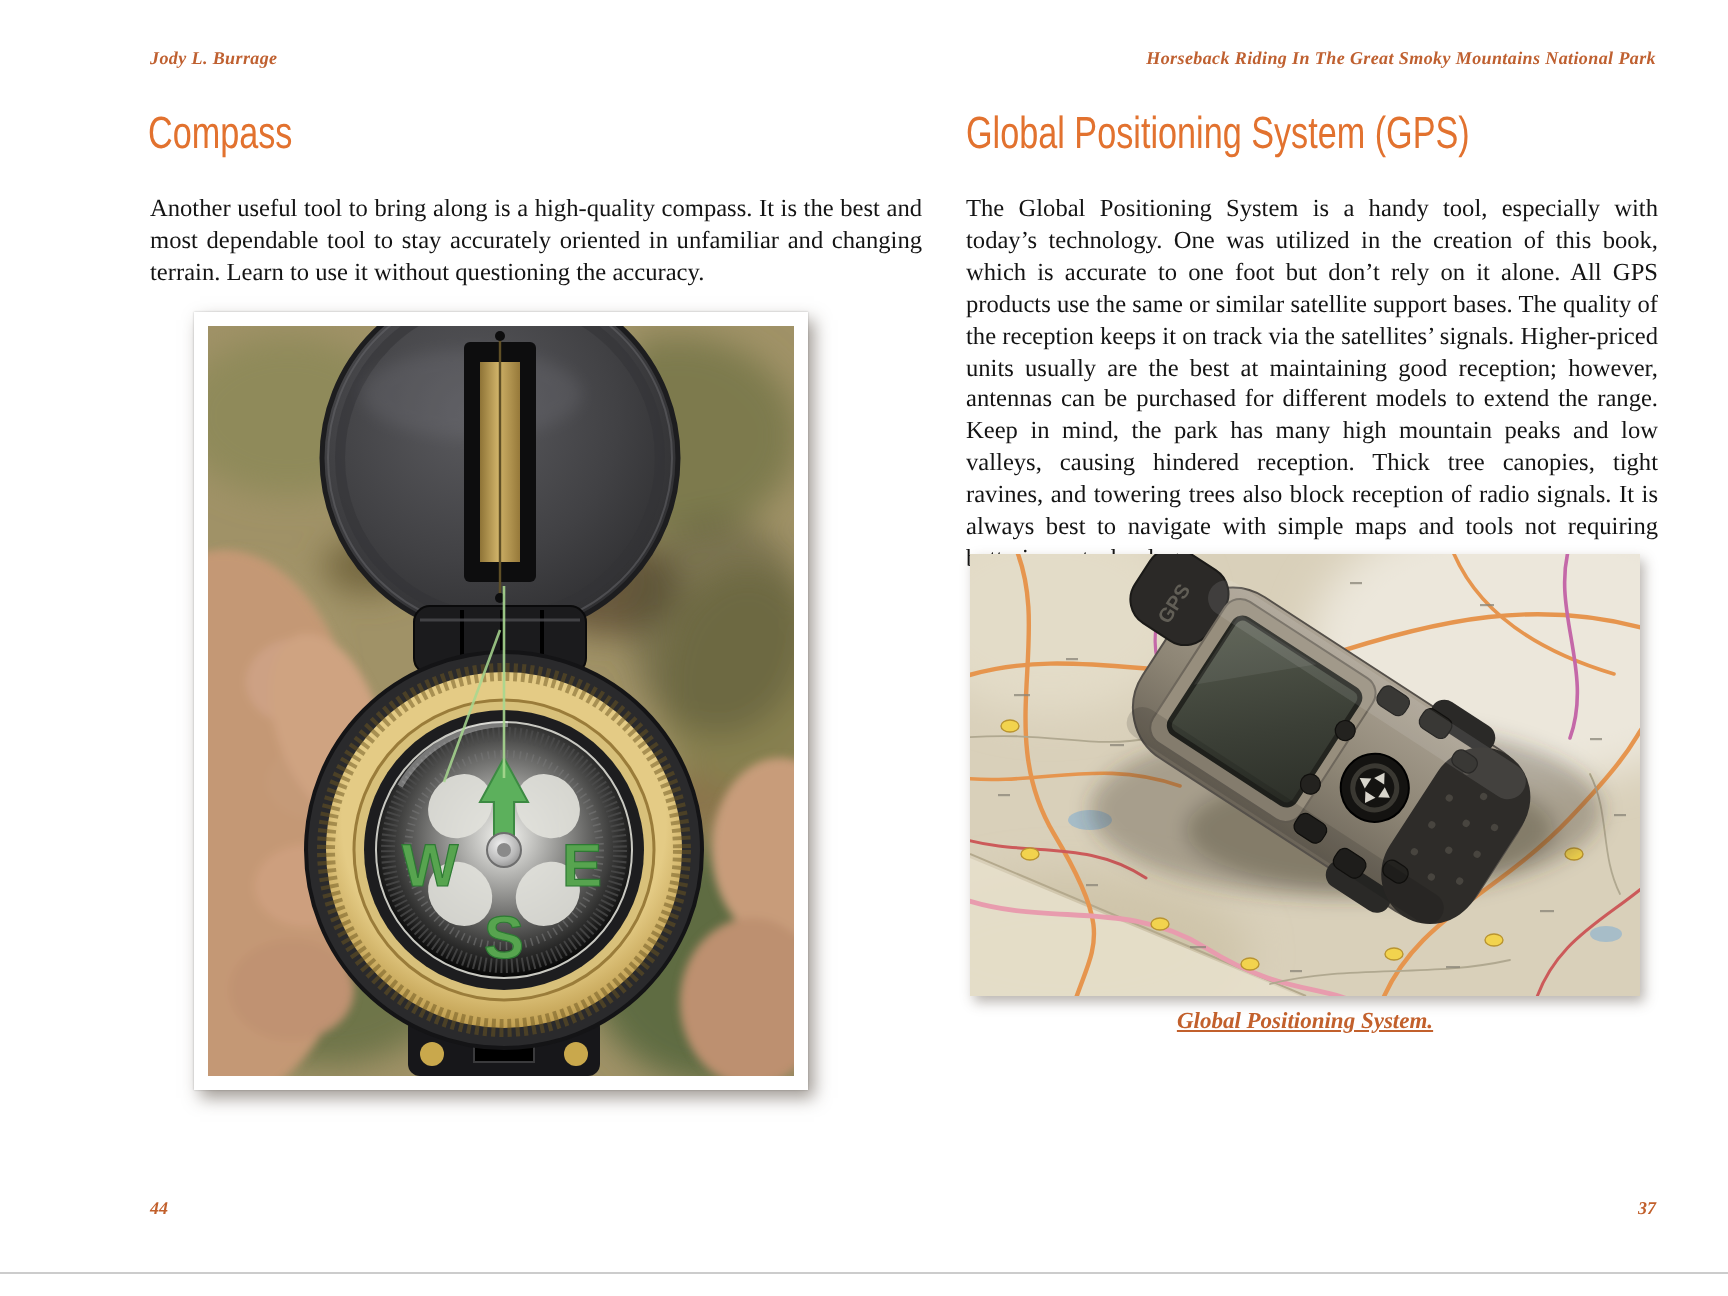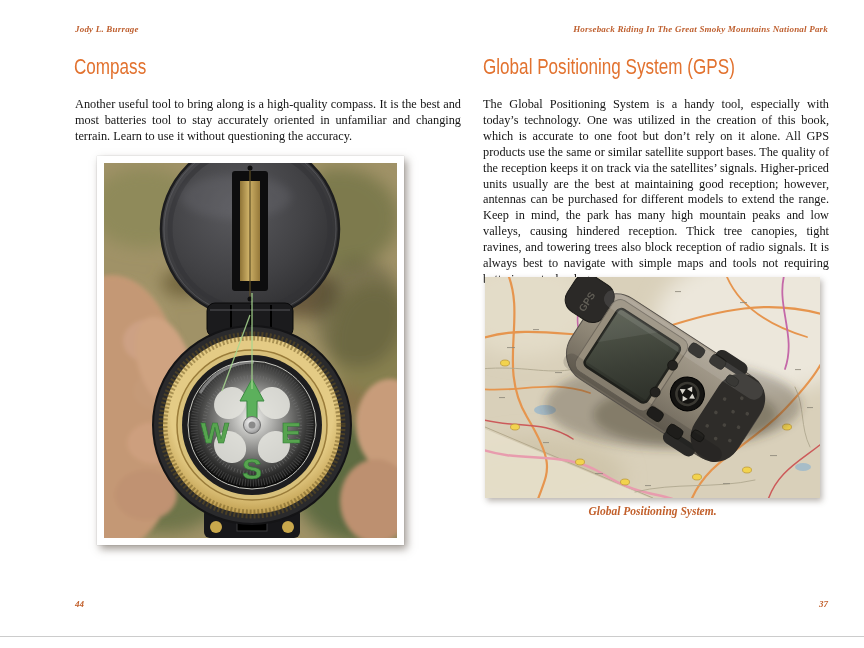--- a/index.html
+++ b/index.html
@@ -26,21 +26,21 @@
 </style>
 </head>
 <body>
 
 <div class="abs" style="left:0;top:0;width:432px;height:476px;margin-left:40px;">
 
   <div class="abs running-head" style="left:35px;top:24px;">Jody L. Burrage</div>
 
   <div class="abs heading" style="left:34px;top:54px;">Compass</div>
 
-  <div class="abs bodytext" style="left:35px;top:97px;width:386px;">Another useful tool to bring along is a high-quality compass. It is the best and most batteries tool to stay accurately oriented in unfamiliar and changing terrain. Learn to use it without questioning the accuracy.</div>
+  <div class="abs bodytext" style="left:35px;top:97px;width:386px;">Another useful tool to bring along is a high-quality compass. It is the best and most dependable tool to stay accurately oriented in unfamiliar and changing terrain. Learn to use it without questioning the accuracy.</div>
 
   <div class="abs photo-frame" style="left:57px;top:156px;width:293px;height:375px;">
     <svg width="293" height="375" viewBox="0 0 293 375">
       <defs>
         <filter id="b8" x="-40%" y="-40%" width="180%" height="180%">
             <feGaussianBlur stdDeviation="8"></feGaussianBlur>
           </filter>
         <filter id="b4" x="-40%" y="-40%" width="180%" height="180%">
             <feGaussianBlur stdDeviation="4"></feGaussianBlur>
           </filter>
@@ -303,18 +303,18 @@
           <circle cx="0" cy="-14" r="5"></circle>
           <circle cx="0" cy="18" r="5"></circle>
         </g>
 
         <rect x="-95" y="-46" width="186" height="18" rx="9" fill="#ffffff" opacity=".10"></rect>
         <rect x="-95" y="30" width="186" height="16" rx="8" fill="#000000" opacity=".12"></rect>
       </g>
     </svg>
   </div>
 
-  <div class="abs caption" style="left:53px;top:505px;width:335px;">Global Positioning System.</div>
+  <div class="abs caption" style="left:53px;top:505px;width:335px;text-decoration:underline;">Global Positioning System.</div>
 
   <div class="abs pagenum" style="right:36px;top:599px;font-style:italic;">37</div>
 </div>
 
 <div class="page-edge"></div>
 
 </body></html>

